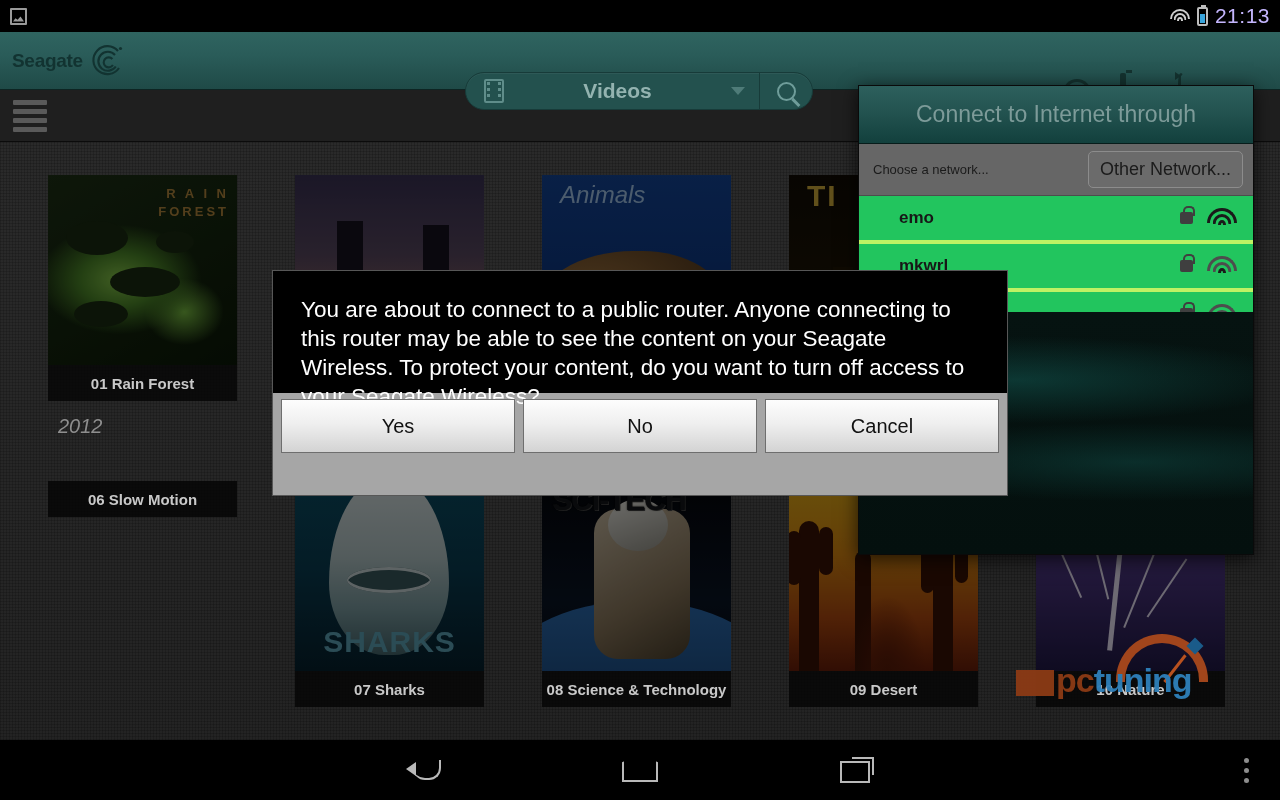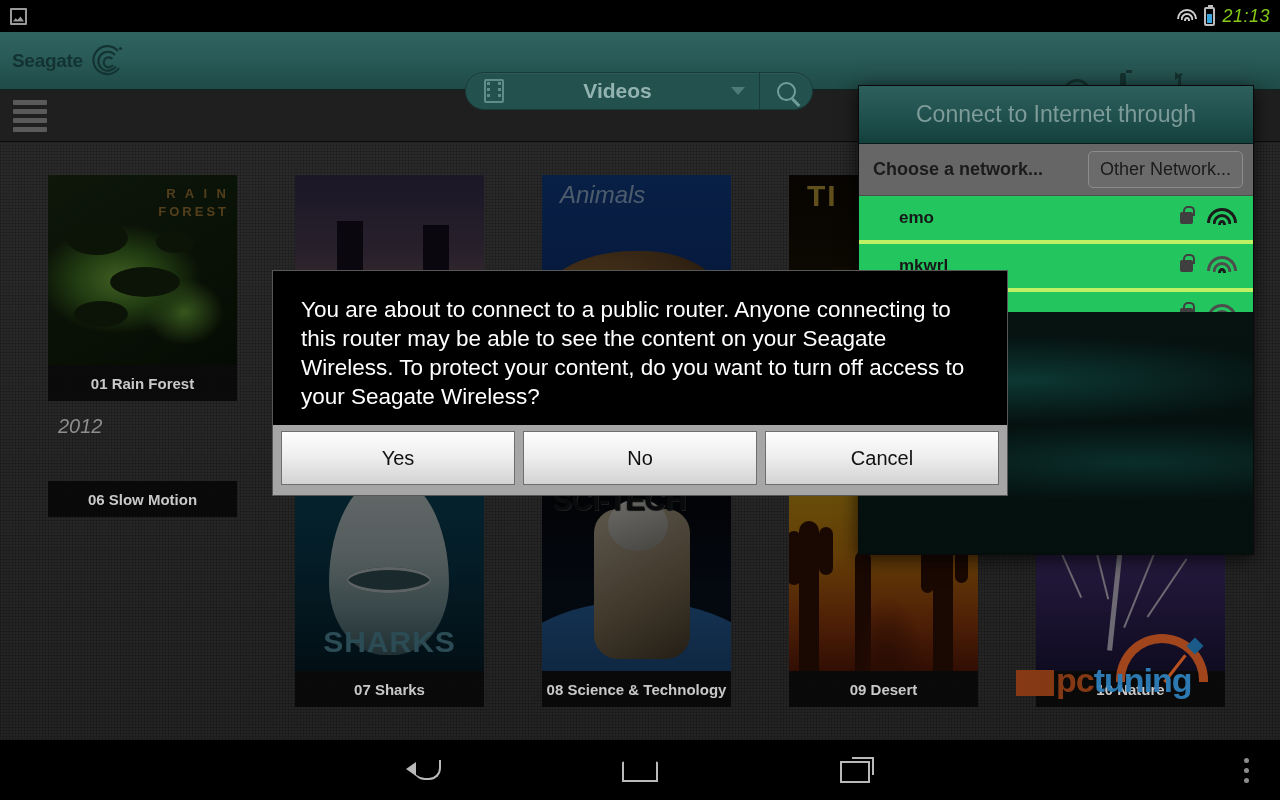--- a/index.html
+++ b/index.html
@@ -18,21 +18,21 @@
      background:#9a9a9a; clip-path:polygon(0 100%,22% 45%,42% 70%,68% 18%,100% 100%); }
   .sb-wifi{ width:20px; height:15px; position:relative; }
   .sb-wifi i{ position:absolute; left:50%; transform:translateX(-50%); border:2px solid #cfcfcf;
      border-bottom:none; border-radius:50% 50% 0 0 / 100% 100% 0 0; }
   .sb-wifi i:nth-child(1){ width:20px; height:10px; top:0; }
   .sb-wifi i:nth-child(2){ width:13px; height:7px; top:4px; }
   .sb-wifi i:nth-child(3){ width:6px; height:4px; top:8px; }
   .sb-batt{ width:11px; height:19px; border:2px solid #bdbdbd; border-radius:2px; position:relative; }
   .sb-batt:before{ content:""; position:absolute; top:-4px; left:2px; width:5px; height:2px; background:#bdbdbd; }
   .sb-batt:after{ content:""; position:absolute; left:1px; right:1px; bottom:1px; height:9px; background:#39a5dc; }
-  #clock{ color:#84cc16; font-size:18px; letter-spacing:0.5px;font-style:italic; }
+  #clock{ color:#c4b5fd; font-size:21px; letter-spacing:0.5px; }
 
   
   #appbar{ position:absolute; left:0; top:32px; width:1280px; height:58px; z-index:40;
      background:linear-gradient(180deg,#2f6460 0%,#2a5c59 40%,#1f4a47 100%);
      border-bottom:1px solid #0d2523; display:flex; align-items:center; }
   .logo{ display:flex; align-items:center; padding-left:12px; gap:4px; }
   .logo-word{ color:#123331; font-size:19px; font-weight:bold; letter-spacing:-0.3px; }
   .logo-mark{ width:40px; height:40px; position:relative; }
 
   .searchwrap{ position:absolute; left:465px; top:40px; width:348px; height:38px;
@@ -161,21 +161,21 @@
   .dimmer{ position:absolute; inset:0; background:rgba(0,0,0,.55); }
 
   
   #netpanel{ position:absolute; left:858px; top:85px; width:396px; height:470px; z-index:45;
      border:1px solid #0a0a0a; background:#0a1512; box-shadow:0 4px 18px rgba(0,0,0,.7); }
   #netpanel .nptitle{ height:58px; background:linear-gradient(180deg,#2d605d 0%,#235350 45%,#12403d 100%);
      color:#7d9b99; font-size:23px; display:flex; align-items:center; justify-content:center;
      border-bottom:1px solid #071c1a; }
   .nprow-choose{ height:52px; background:#666; display:flex; align-items:center; padding:0 10px 0 14px;
      border-bottom:1px solid #4d4d4d; }
-  .nprow-choose .lbl{ color:#1b1b1b; font-size:18px;font-weight:bold; }
+  .nprow-choose .lbl{ color:#1b1b1b; font-size:13px; }
   .othernet{ margin-left:auto; background:#6b6b6b; border:1px solid #8c8c8c; border-radius:5px;
      color:#1b1b1b; font-size:18px; padding:7px 11px; }
   .netitem{ height:48px; background:#22c55e; display:flex; align-items:center; padding:0 16px 0 40px;
      border-bottom:4px solid #bef264; }
   .netitem .ssid{ color:#171717; font-size:17px; font-weight:bold; }
   .netitem .icons{ margin-left:auto; display:flex; align-items:center; gap:14px; }
   .lock{ width:13px;height:12px; background:#3f3f3f; border-radius:2px; position:relative; }
   .lock:before{ content:""; position:absolute; left:2.5px; top:-6px; width:8px; height:8px;
      border:2.5px solid #3f3f3f; border-bottom:none; border-radius:5px 5px 0 0; }
   .wifi3{ width:30px; height:21px; position:relative; }
@@ -189,21 +189,21 @@
   .npbody{ position:absolute; left:0; right:0; top:226px; bottom:0;
      background:
        radial-gradient(ellipse 120% 30% at 40% 28%, rgba(18,86,80,.55), rgba(0,0,0,0) 60%),
        radial-gradient(ellipse 120% 26% at 70% 62%, rgba(16,74,69,.5), rgba(0,0,0,0) 62%),
        linear-gradient(180deg,#061311 0%,#04100e 100%); }
 
   
   #dialog{ position:absolute; left:272px; top:270px; width:736px; height:226px; z-index:55;
      background:#a6a6a6; border:1px solid #575757; }
   #dlgtext{ background:#000; color:#fff; font-size:22.5px; line-height:29px;
-     padding:24px 22px 20px 28px; height:154px; }
+     padding:24px 22px 20px 28px; height:122px; }
   #dlgbtns{ display:flex; gap:8px; padding:6px 8px 8px; }
   .dbtn{ flex:1; height:54px; display:flex; align-items:center; justify-content:center;
      background:linear-gradient(180deg,#fdfdfd 0%,#efefef 45%,#d3d3d3 100%);
      border:1px solid #6e6e6e; color:#111; font-size:20px; }
 
   
   #navbar{ position:absolute; left:0; bottom:0; width:1280px; height:60px; background:#000; z-index:60; }
   .navbtn{ position:absolute; top:0; height:60px; width:90px; display:flex; align-items:center; justify-content:center; }
   #nav-back{ left:378px; } #nav-home{ left:595px; } #nav-recent{ left:812px; }
   .ic-back{ width:34px;height:20px; position:relative; }

